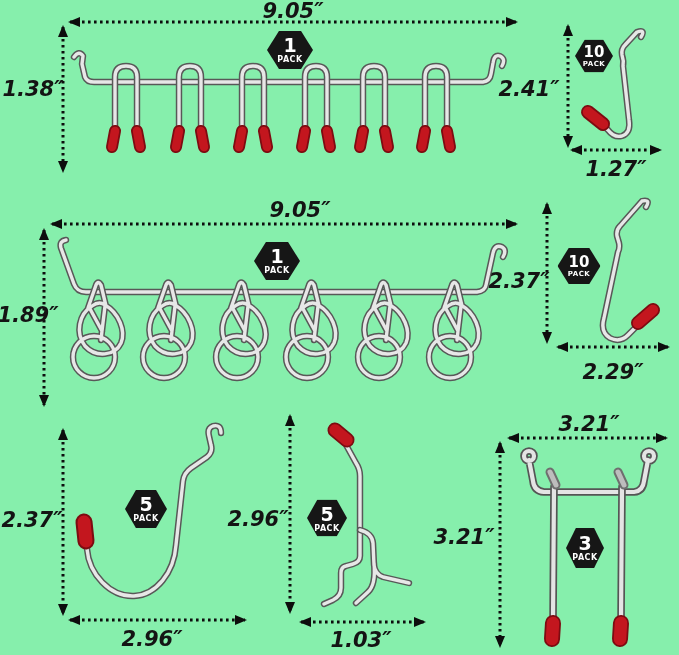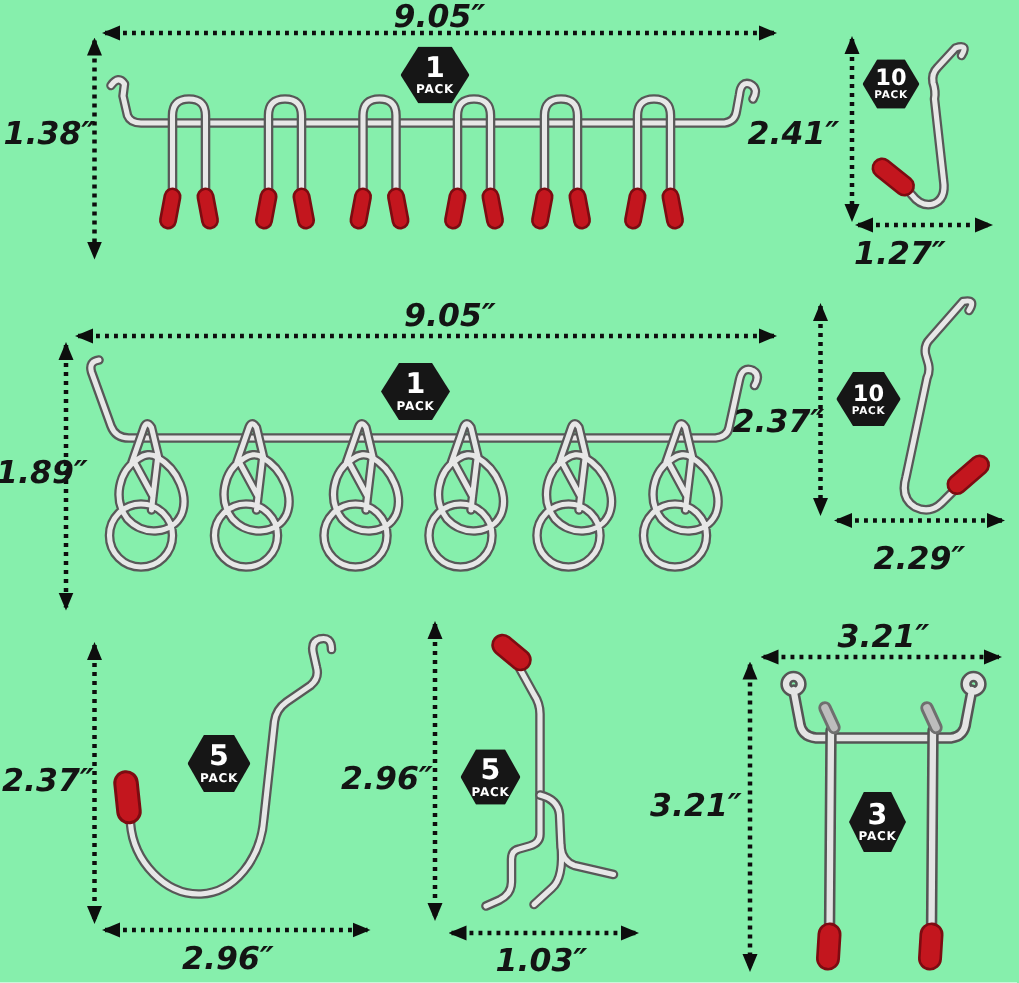--- a/index.html
+++ b/index.html
@@ -140,21 +140,21 @@
       <line class="dim" x1="290" y1="416" x2="290" y2="612" marker-start="url(#ah)" marker-end="url(#ah)"></line>
       <line class="dim" x1="301" y1="622" x2="424" y2="622" marker-start="url(#ah)" marker-end="url(#ah)"></line>
       <line class="dim" x1="509" y1="438" x2="666" y2="438" marker-start="url(#ah)" marker-end="url(#ah)"></line>
       <line class="dim" x1="500" y1="443" x2="500" y2="646" marker-start="url(#ah)" marker-end="url(#ah)"></line>
     </g>
   </svg>
 
   <div class="dim-label" style="left:293px;top:11px;">9.05″</div>
   <div class="dim-label" style="left:33px;top:89px;">1.38″</div>
   <div class="dim-label" style="left:529px;top:89px;">2.41″</div>
-  <div class="dim-label" style="left:600px;top:169px;">1.27″</div>
+  <div class="dim-label" style="left:616px;top:169px;">1.27″</div>
   <div class="dim-label" style="left:300px;top:210px;">9.05″</div>
   <div class="dim-label" style="left:28px;top:315px;">1.89″</div>
   <div class="dim-label" style="left:519px;top:281px;">2.37″</div>
   <div class="dim-label" style="left:613px;top:372px;">2.29″</div>
   <div class="dim-label" style="left:32px;top:520px;">2.37″</div>
   <div class="dim-label" style="left:152px;top:639px;">2.96″</div>
   <div class="dim-label" style="left:258px;top:519px;">2.96″</div>
   <div class="dim-label" style="left:361px;top:640px;">1.03″</div>
   <div class="dim-label" style="left:589px;top:424px;">3.21″</div>
   <div class="dim-label" style="left:464px;top:537px;">3.21″</div>

